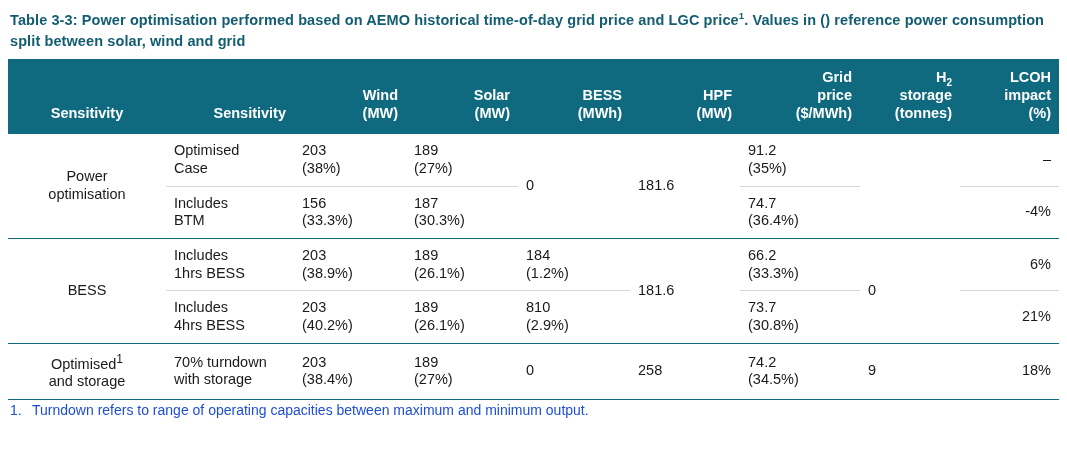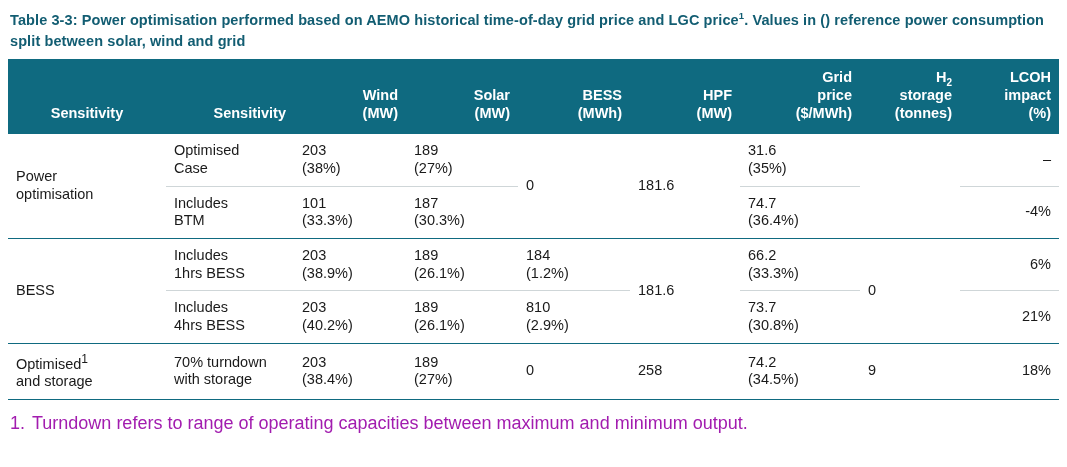--- a/index.html
+++ b/index.html
@@ -64,36 +64,36 @@
   }
   .hdr-line { display: block; }
   tbody td {
     padding: 8px 8px;
     line-height: 1.22;
     vertical-align: middle;
     font-size: 14.5px;
     color: #1a1a1a;
   }
   td.ctr { text-align: left; }
-  td.left { text-align: left; }
+  td.left { text-align: center; }
   td.right { text-align: right; }
   .sub { display: block; }
   tr.grouptop td {
     border-top: 1.6px solid #0f6a80;
   }
   td.thinsep {
     border-top: 1px solid #cfd6d8;
   }
   tbody tr:last-child td {
     border-bottom: 1.6px solid #0f6a80;
   }
   .footnote {
-    font-size: 18px;
-    color: #a21caf;
-    margin-top: 12px;
+    font-size: 14px;
+    color: #1d4ed8;
+    margin-top: 1px;
     padding-left: 2px;
     line-height: 1.3;
   }
   .footnote .num {
     display: inline-block;
     width: 22px;
   }
   .dash { letter-spacing: 0; }
 </style>
 </head>
@@ -177,38 +177,38 @@
           <span class="sub">189</span>
           <span class="sub">(27%)</span>
         </td>
         <td class="ctr" rowspan="2">
           <span class="sub">0</span>
         </td>
         <td class="ctr" rowspan="2">
           <span class="sub">181.6</span>
         </td>
         <td class="ctr">
-          <span class="sub">31.6</span>
+          <span class="sub">91.2</span>
           <span class="sub">(35%)</span>
         </td>
         <td class="ctr" rowspan="2">
           <span class="sub"></span>
         </td>
         <td class="right dash">
           <span class="sub">–</span>
         </td>
       </tr>
 
       <tr>
         <td class="ctr thinsep">
           <span class="sub">Includes</span>
           <span class="sub">BTM</span>
         </td>
         <td class="ctr thinsep">
-          <span class="sub">101</span>
+          <span class="sub">156</span>
           <span class="sub">(33.3%)</span>
         </td>
         <td class="ctr thinsep">
           <span class="sub">187</span>
           <span class="sub">(30.3%)</span>
         </td>
         <td class="ctr thinsep">
           <span class="sub">74.7</span>
           <span class="sub">(36.4%)</span>
         </td>

